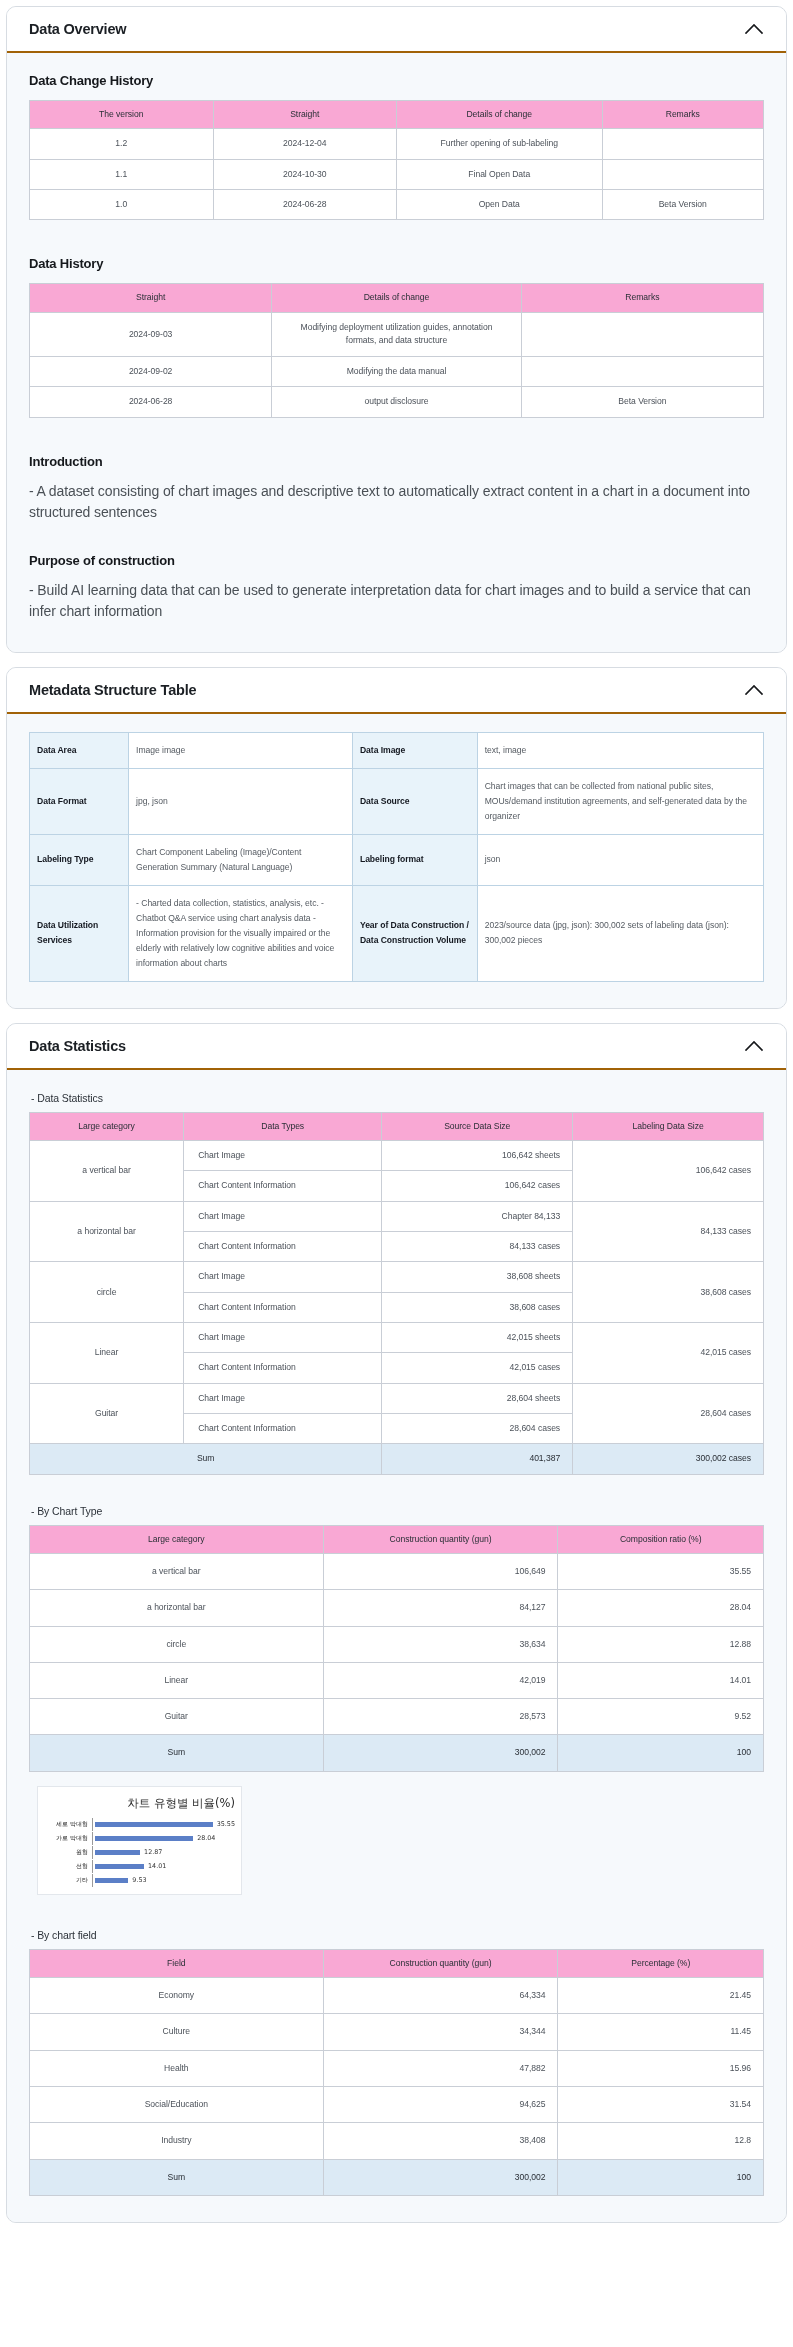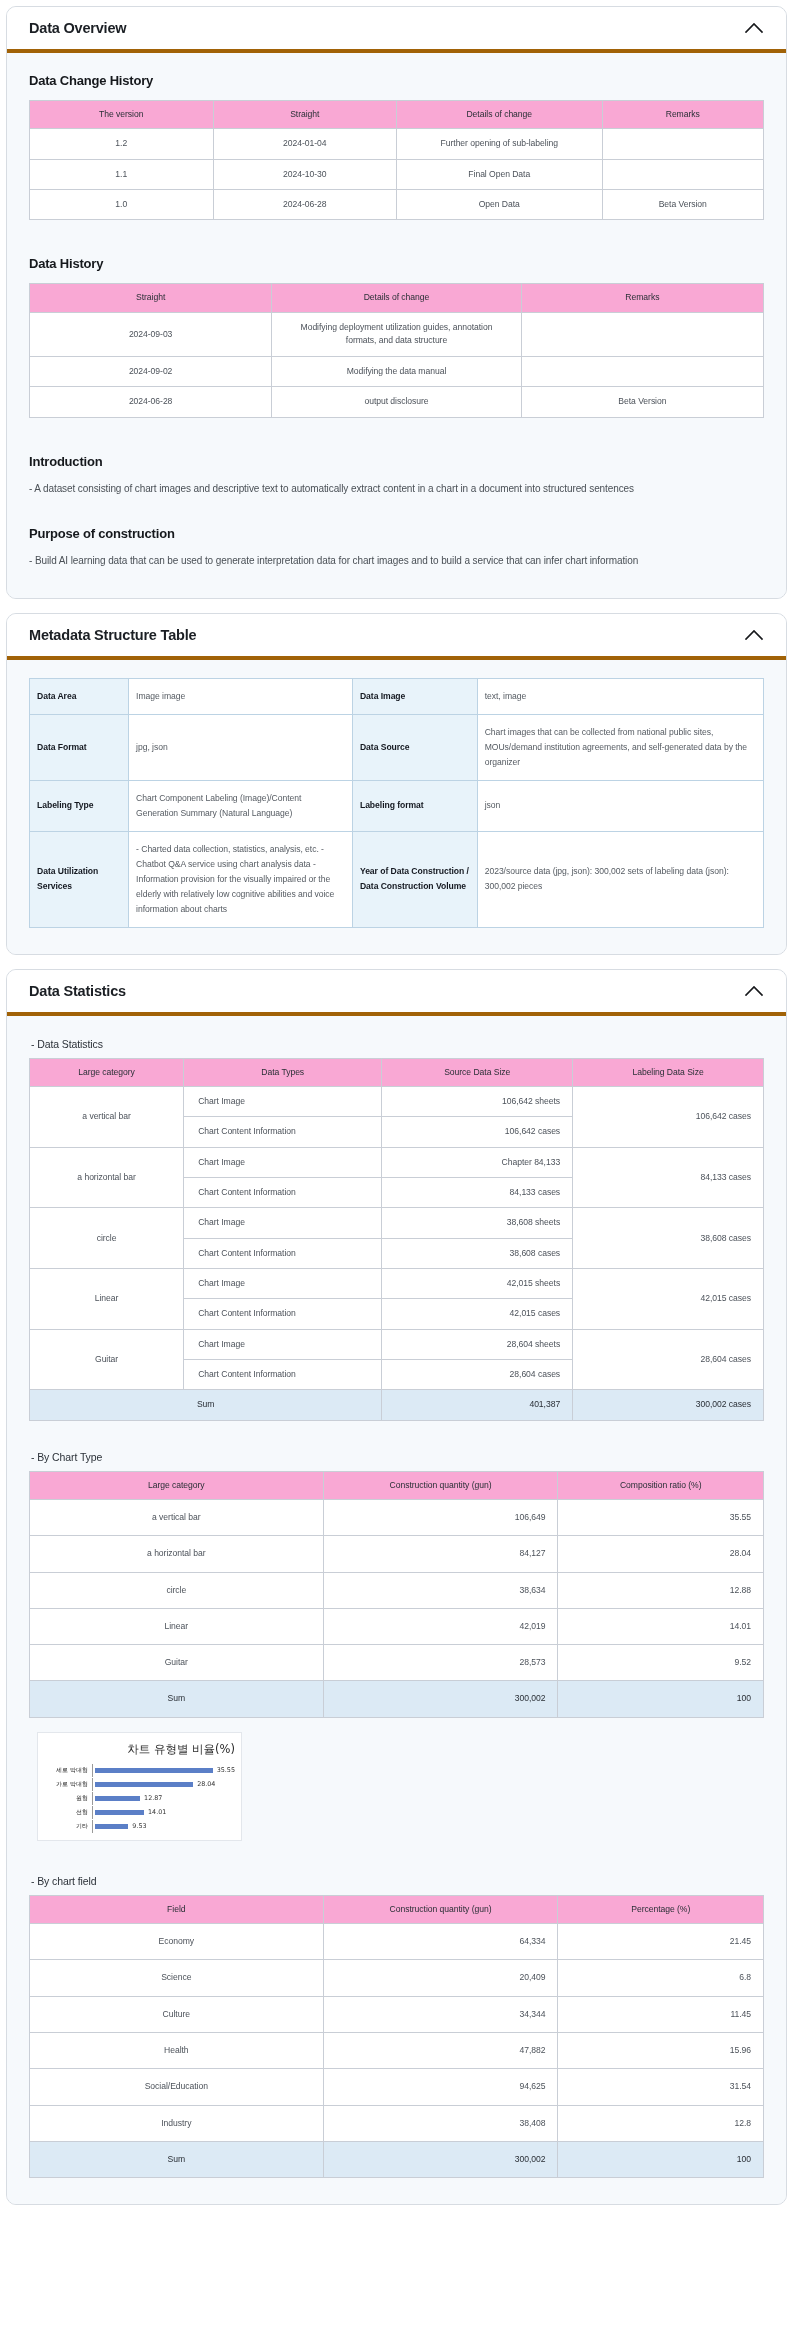--- a/index.html
+++ b/index.html
@@ -20,21 +20,21 @@
     overflow: hidden;
     background: #f6f9fc;
   }
   .panel-header {
     background: #ffffff;
     height: 46px;
     display: flex;
     align-items: center;
     justify-content: space-between;
     padding: 0 22px 0 22px;
-    border-bottom: 4px solid #a16207;
+    border-bottom: 2px solid #a16207;
   }
   .panel-title {
     font-size: 14.5px;
     font-weight: bold;
     color: #1b1f24;
     letter-spacing: -0.2px;
   }
   .chevron {
     width: 20px; height: 12px;
     display: inline-block;
@@ -49,21 +49,21 @@
   
   h3.sec {
     font-size: 13px;
     font-weight: bold;
     color: #15181c;
     margin: 10px 0 12px 0;
     letter-spacing: -0.2px;
   }
   h3.sec.first { margin-top: 2px; }
   p.body-text {
-    font-size: 10px;
+    font-size: 14px;
     color: #4a5056;
     margin: 0 0 4px 0;
     line-height: 1.5;
     letter-spacing: -0.1px;
   }
   .sub-label {
     font-size: 10.5px;
     color: #2b3138;
     margin: 4px 0 8px 2px;
     letter-spacing: -0.1px;
@@ -206,21 +206,21 @@
           <tr>
             <th>The version</th>
             <th>Straight</th>
             <th>Details of change</th>
             <th>Remarks</th>
           </tr>
         </thead>
         <tbody>
           <tr>
             <td>1.2</td>
-            <td>2024-01-04</td>
+            <td>2024-12-04</td>
             <td>Further opening of sub-labeling</td>
             <td></td>
           </tr>
           <tr>
             <td>1.1</td>
             <td>2024-10-30</td>
             <td>Final Open Data</td>
             <td></td>
           </tr>
           <tr>
@@ -530,25 +530,20 @@
             <th>Percentage (%)</th>
           </tr>
         </thead>
         <tbody>
           <tr>
             <td style="padding:11px 6px">Economy</td>
             <td class="num">64,334</td>
             <td class="num">21.45</td>
           </tr>
           <tr>
-            <td style="padding:11px 6px">Science</td>
-            <td class="num">20,409</td>
-            <td class="num">6.8</td>
-          </tr>
-          <tr>
             <td style="padding:11px 6px">Culture</td>
             <td class="num">34,344</td>
             <td class="num">11.45</td>
           </tr>
           <tr>
             <td style="padding:11px 6px">Health</td>
             <td class="num">47,882</td>
             <td class="num">15.96</td>
           </tr>
           <tr>

